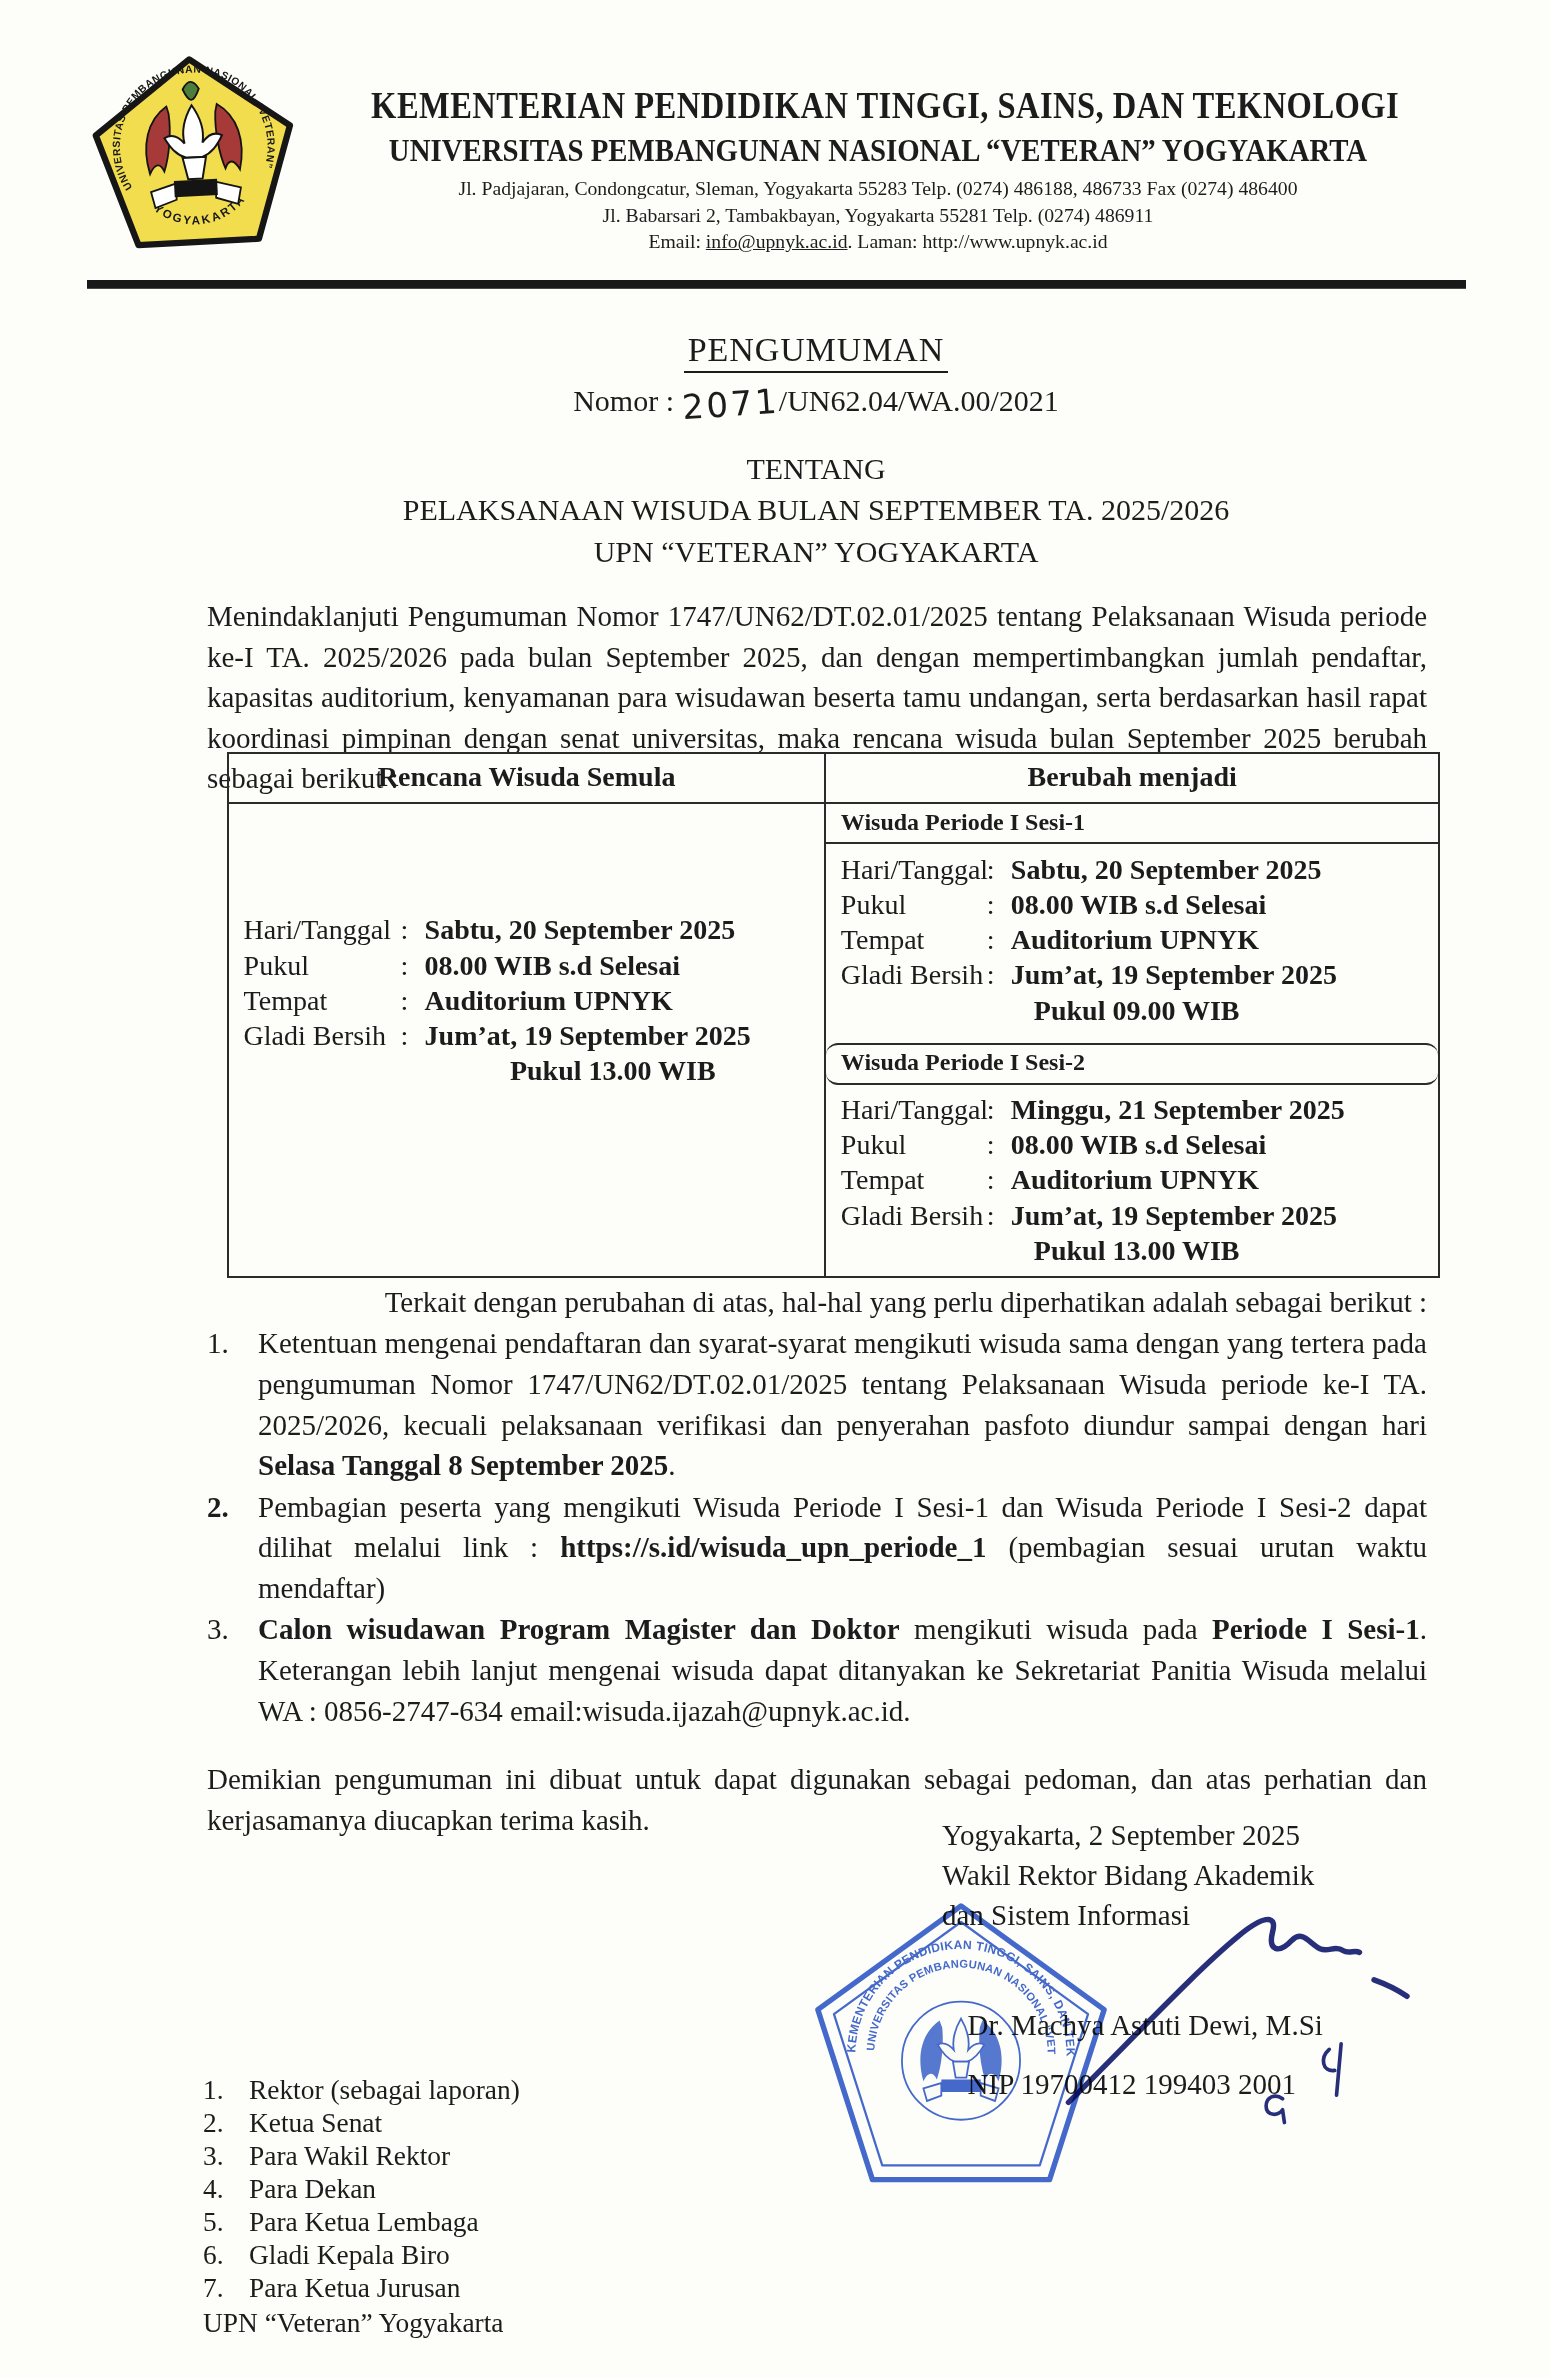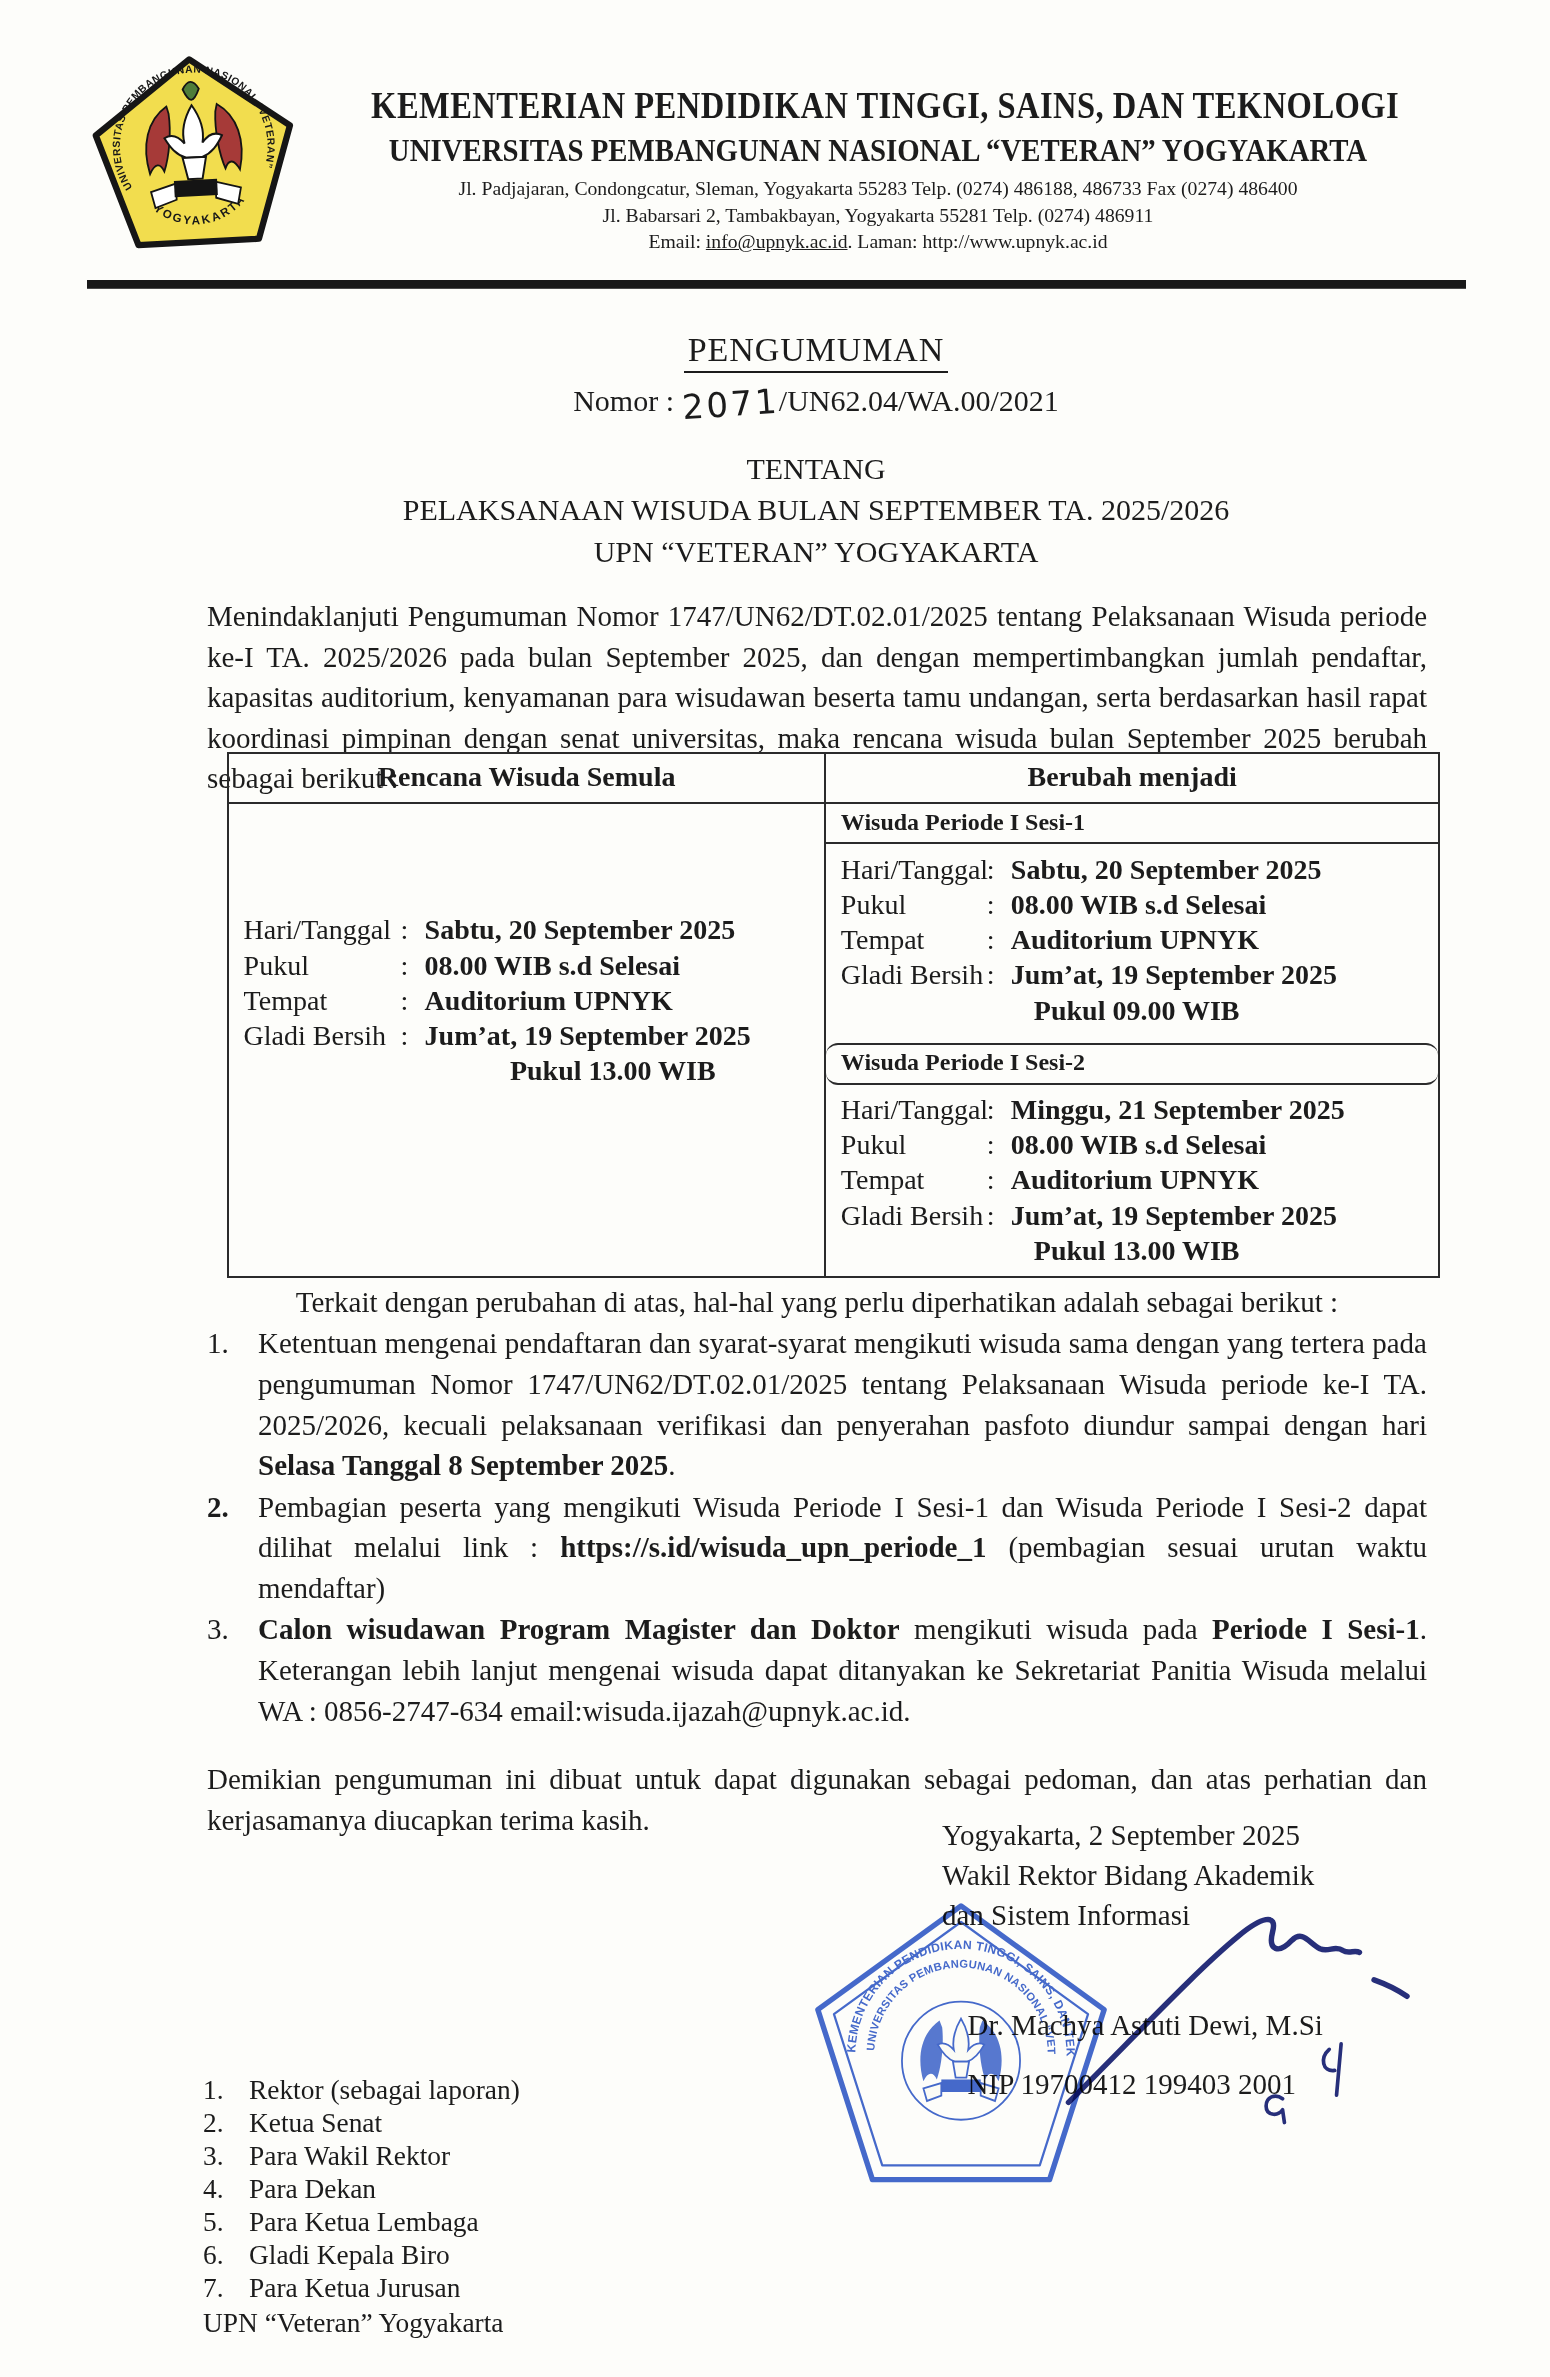--- a/index.html
+++ b/index.html
@@ -44,21 +44,21 @@
   .kv .sep { width:24px;  flex:none; }
   .kv .v   { font-weight:700; }
   .extra { font-weight:700; line-height:1.26; text-align:center; }
   .wt-left .extra { padding-left:165px; }
   .wt-right .sec-h { font-weight:700; font-size:24px; padding:4.6px 0 6.4px 14.6px; border-bottom:2.7px solid #2b2b2b; }
   .wt-right .sec-h.second { border-top:2.7px solid #2b2b2b; margin-top:7.3px;border-radius:12px; }
   .sec-body { padding:7.3px 5.5px 7.3px 14.6px; }
   .sec-body .kv .k { width:146px; }
   
   .notes { position:absolute; top:1282px; left:207px; width:1220px; font-size:29px; line-height:1.40; }
-  .notes-lead { text-align:center; }
+  .notes-lead { text-align:right; }
   .note-item { display:flex; margin-top:0.9px; }
   .note-num { width:51px; flex:none; }
   .note-txt { flex:1; text-align:justify; }
   .closing { position:absolute; top:1730px; left:207px; width:1220px; font-size:29px; line-height:1.42; text-align:justify; }
   
   .sig-block { position:absolute; top:1815px; left:942px; width:567px; font-size:29px; line-height:1.38; }
   .sig-name, .sig-nip { position:absolute; left:25.6px; white-space:nowrap; }
   .sig-name { top:190px; }
   .sig-nip  { top:249px; }
   .stamp { position:absolute; left:-151px; top:80px; opacity:.88; mix-blend-mode:multiply; }

